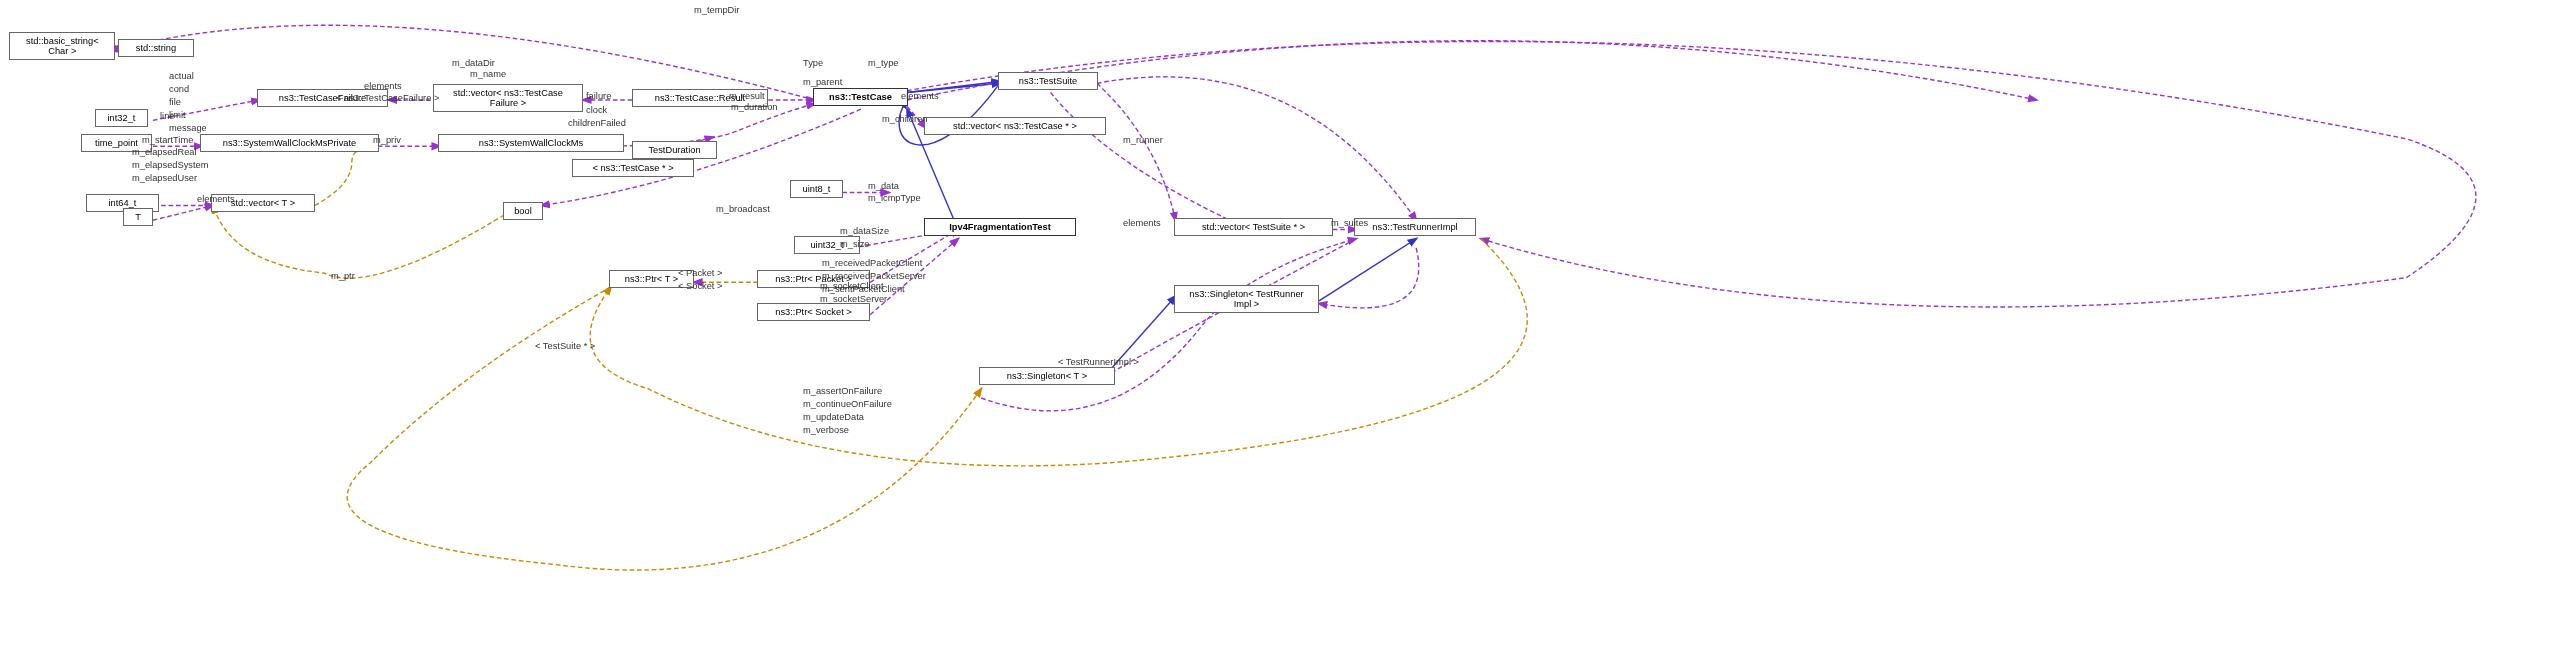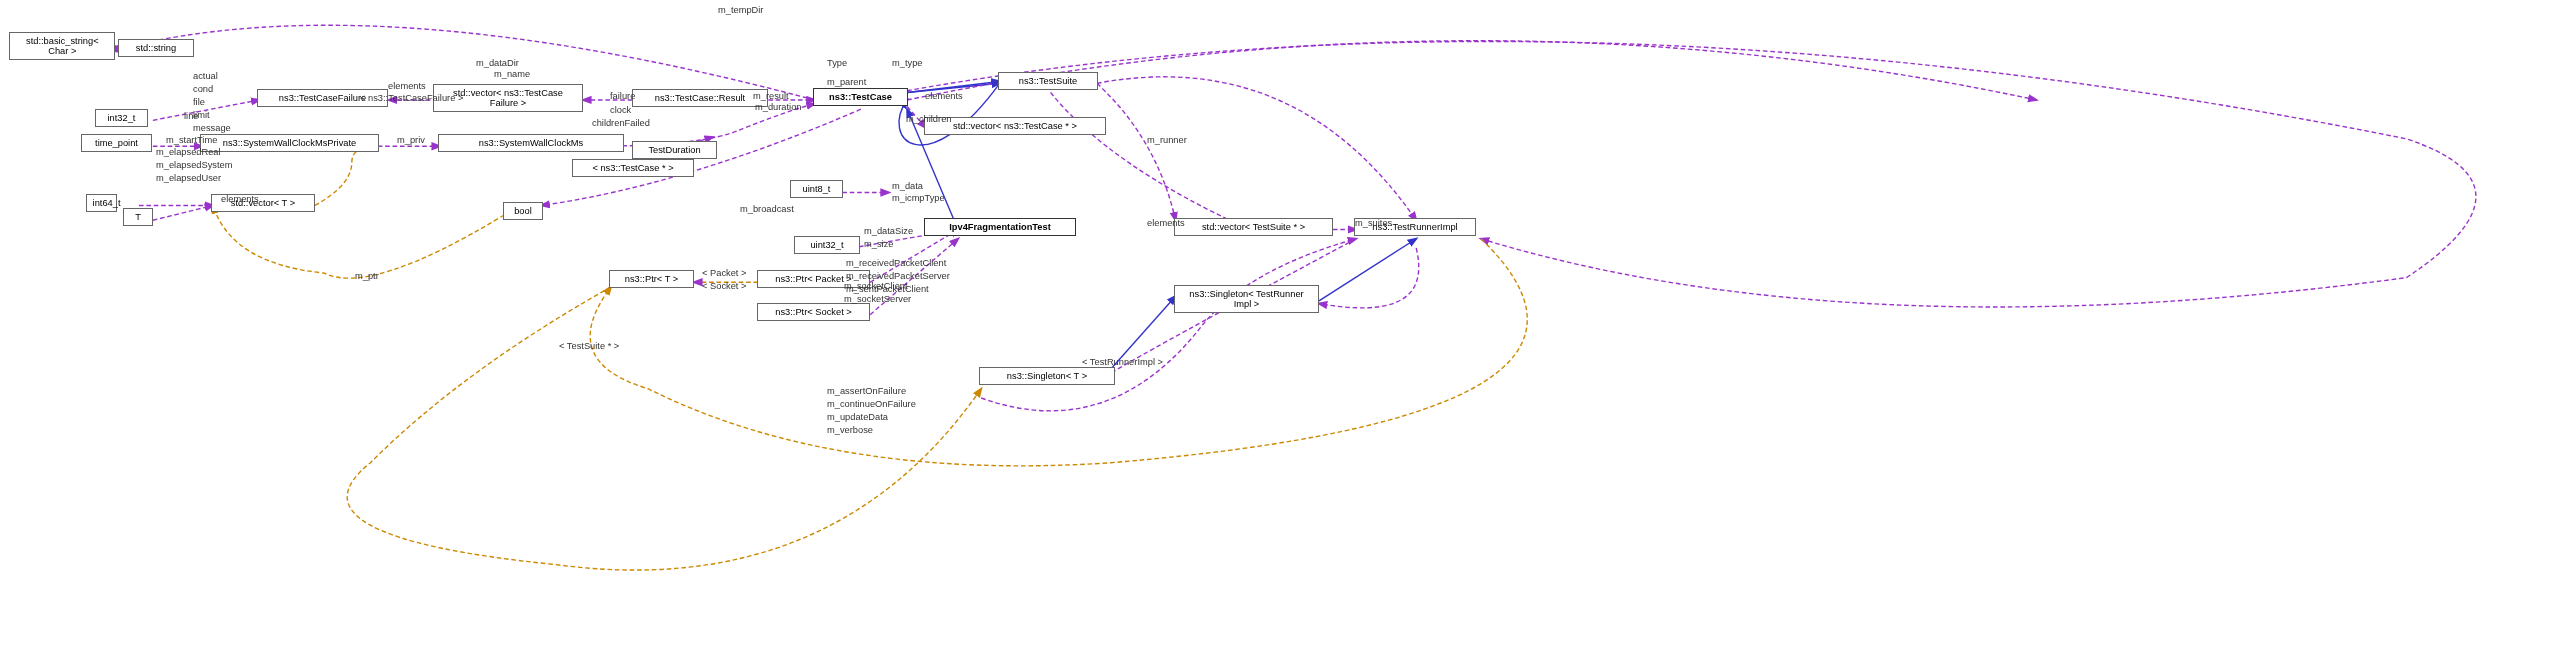--- a/index.html
+++ b/index.html
@@ -34,21 +34,20 @@
       top: 0; left: 0;
       width: 2576px;
       height: 671px;
       pointer-events: none;
     }
     .label {
       position: absolute;
       font-size: 9.3px;
       color: #333;
       white-space: nowrap;
-      margin-left: 24px;
     }
   </style>
 </head>
 <body>
 
 <div class="diagram-container">
   <svg class="arrows" viewBox="0 0 2783 725" width="2576" height="671">
     <defs>
       <marker id="arrow-purple" markerWidth="8" markerHeight="8" refX="6" refY="3" orient="auto">
         <path d="M0,0 L0,6 L8,3 z" fill="#9933cc"></path>
@@ -168,21 +167,21 @@
   </div>
 
   <div class="node" style="left:200px;top:134px;width:179px">
     <span>ns3::SystemWallClockMsPrivate</span>
   </div>
 
   <div class="node" style="left:438px;top:134px;width:186px">
     <span>ns3::SystemWallClockMs</span>
   </div>
 
-  <div class="node" style="left:86px;top:194px;width:31px">
+  <div class="node" style="left:86px;top:194px;width:73px">
     <span>int64_t</span>
   </div>
 
   <div class="node" style="left:211px;top:194px;width:104px">
     <span>std::vector&lt; T &gt;</span>
   </div>
 
   <div class="node" style="left:123px;top:208px;width:30px">
     <span>T</span>
   </div>

